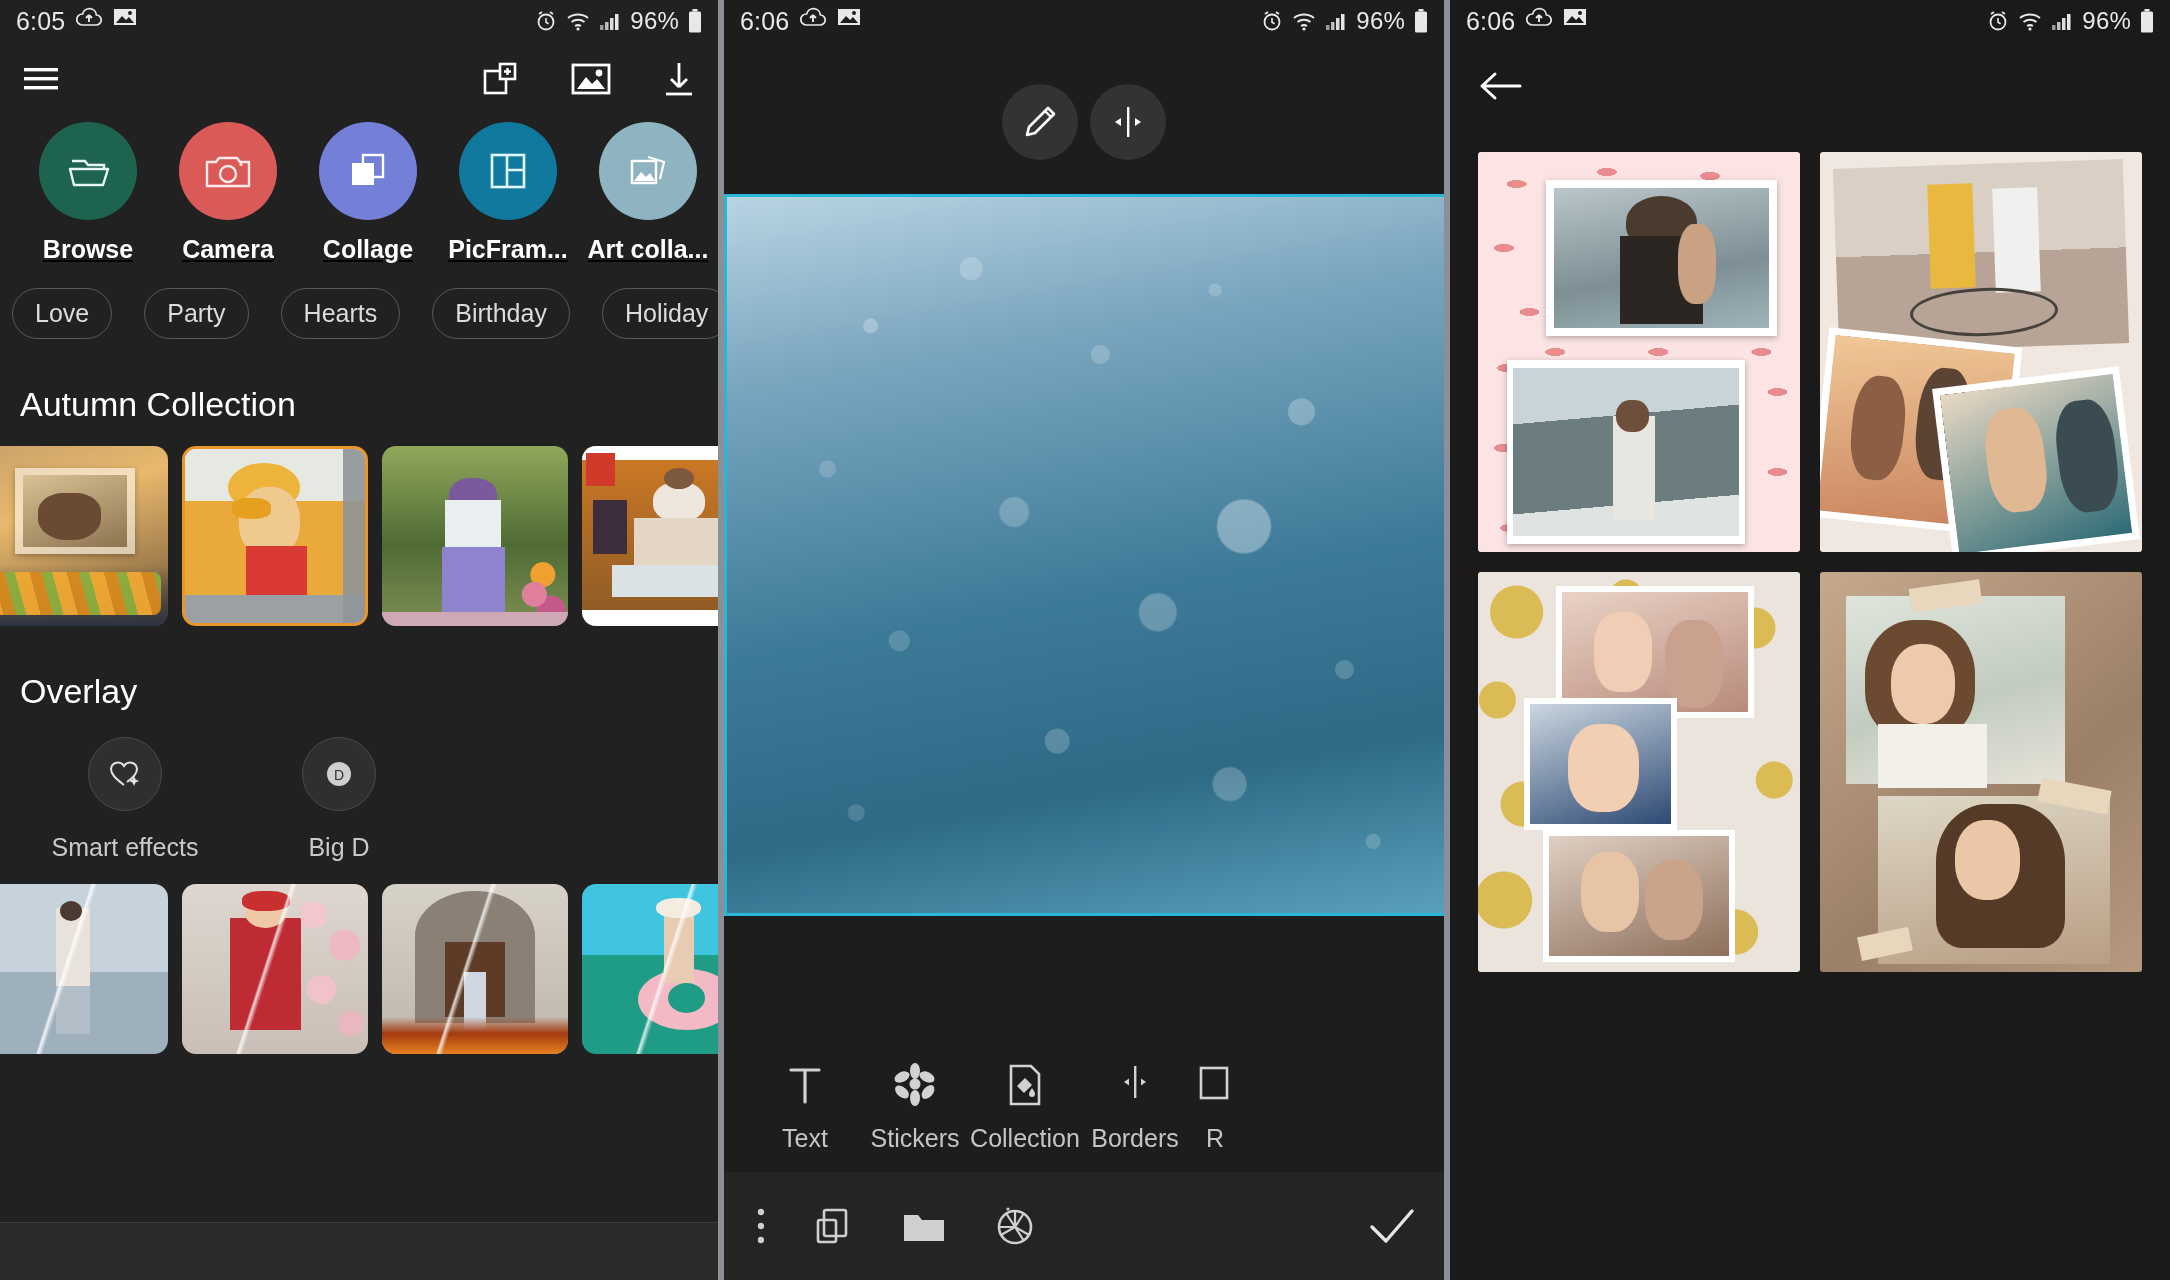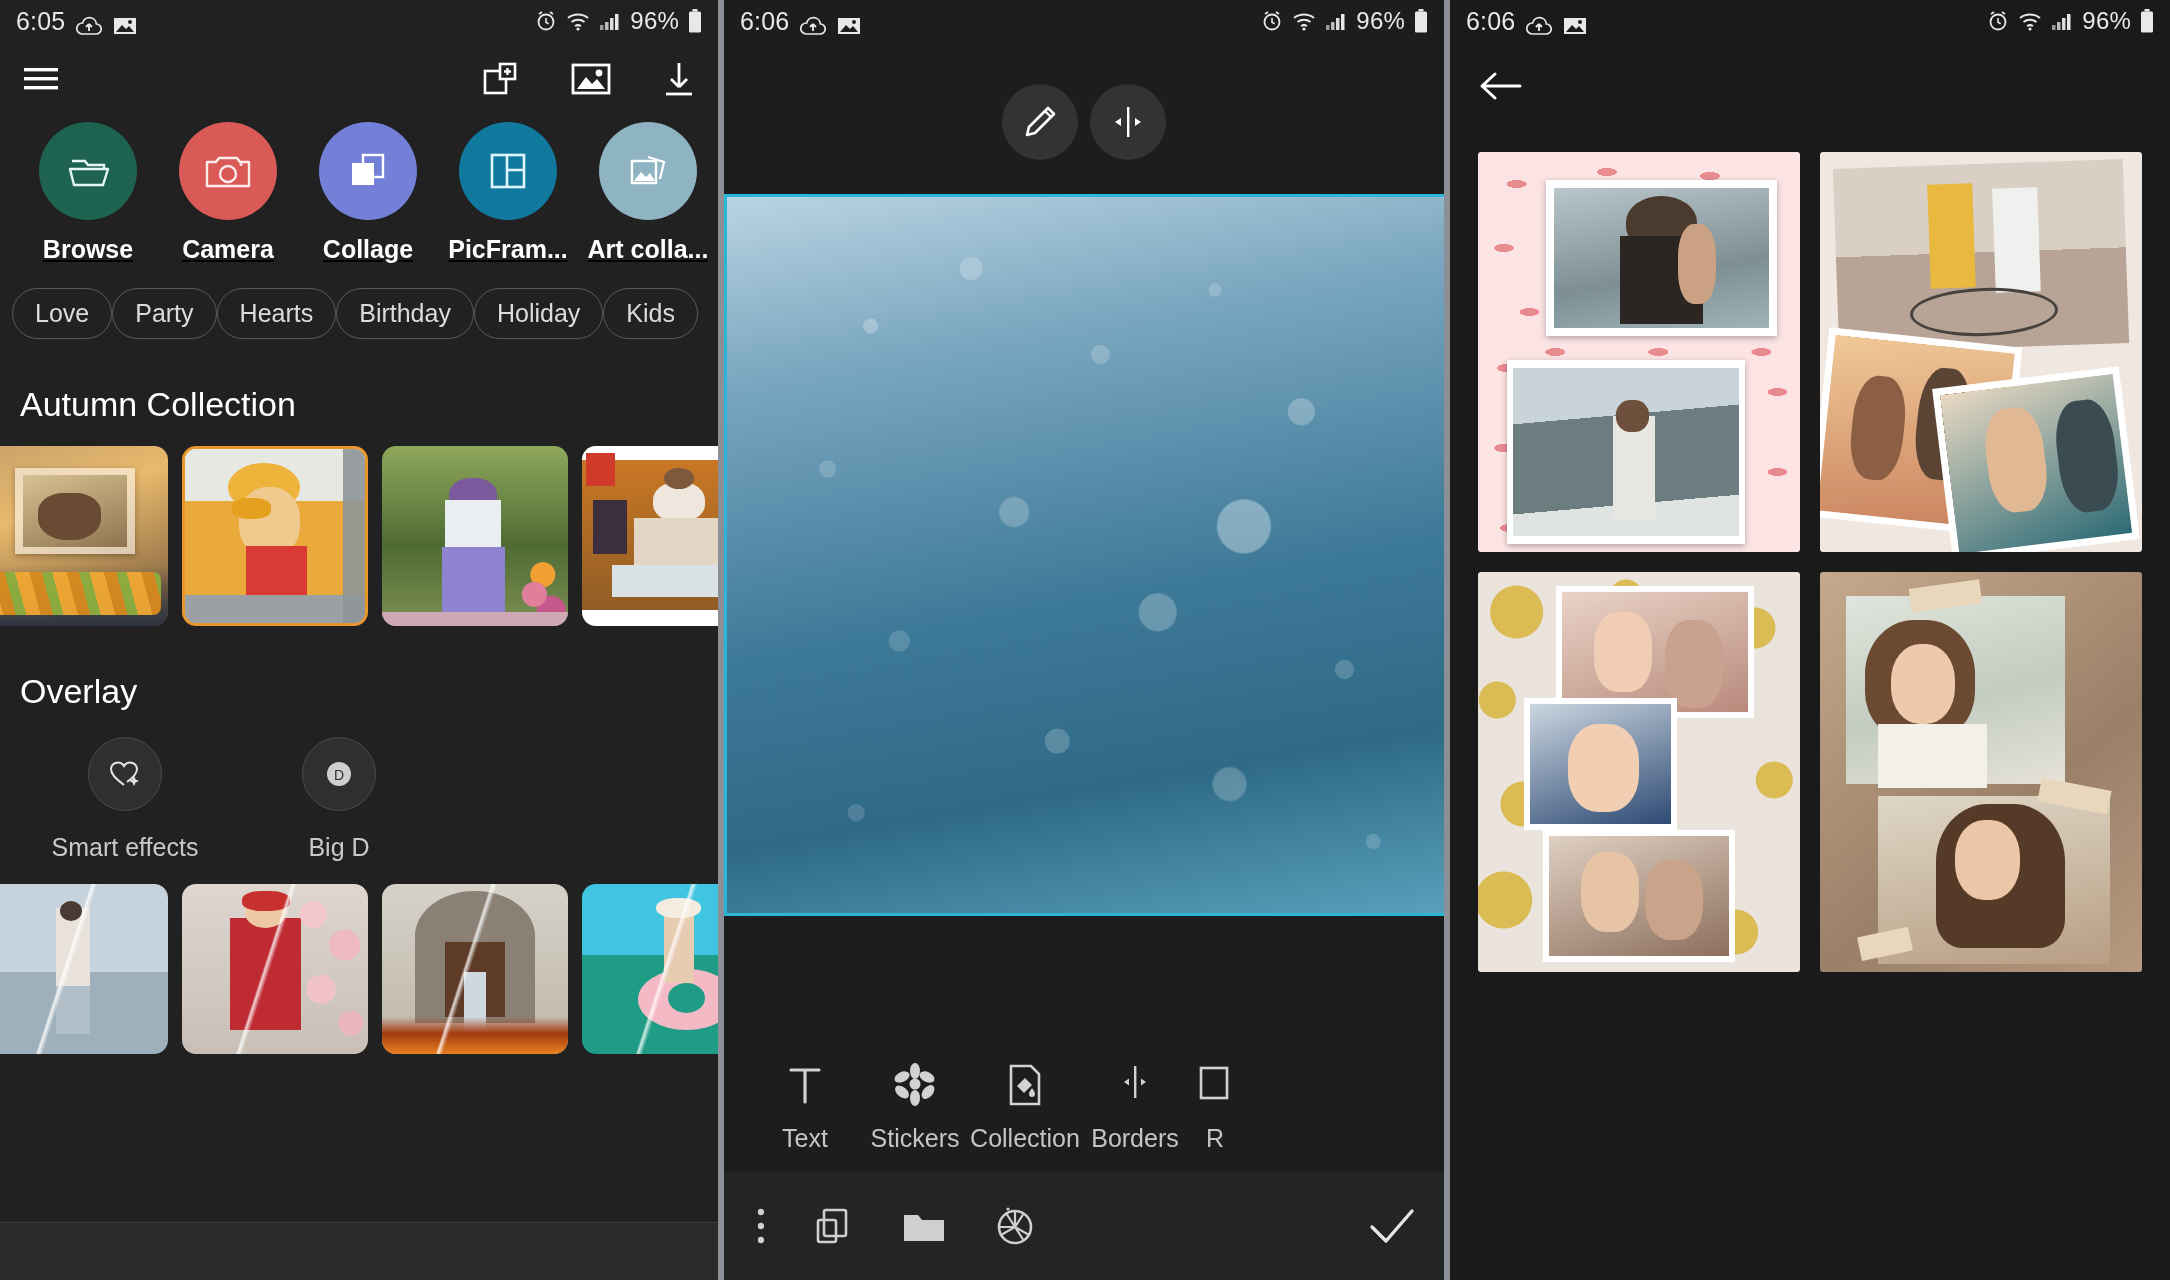--- a/index.html
+++ b/index.html
@@ -15,42 +15,42 @@
   #panel2 { width: 724px; background: #1d1d1d; }
   #panel3 { width: 724px; background: #1a1a1a; }
   .divider { width: 6px; height: 1280px; background: #8b8f96; flex: 0 0 6px; }
 
   
   .statusbar {
     height: 42px; display: flex; align-items: center;
     padding: 0 16px; color: #e8e8e8; font-size: 25px;
     letter-spacing: .2px;
   }
-  .sb-left { display: flex; align-items: flex-end; gap: 11px; }
+  .sb-left { display: flex; align-items: flex-start; gap: 11px; }
   .sb-right { margin-left: auto; display: flex; align-items: center; gap: 9px; }
   .sb-pct { font-size: 24px; }
   .ico { display: inline-block; line-height: 0; }
 
   
   .p1-toolbar { height: 74px; display: flex; align-items: center; padding: 0 22px; }
   .p1-toolbar .spacer { flex: 1; }
   .p1-toolbar .tb-ico { margin-left: 50px; cursor: pointer; }
 
   .quick-row { display: flex; padding: 6px 0 0 18px; gap: 0; }
   .quick-item { width: 141px; display: flex; flex-direction: column; align-items: center; text-decoration: underline; }
   .quick-circle {
     width: 98px; height: 98px; border-radius: 50%;
     display: flex; align-items: center; justify-content: center;
   }
   .quick-label {
     margin-top: 15px; color: #fff; font-size: 25px; font-weight: bold;
     white-space: nowrap; max-width: 141px; overflow: hidden;
   }
 
-  .chips { display: flex; gap: 0; padding: 24px 0 0 12px; }
+  .chips { display: flex; gap: 32px; padding: 24px 0 0 12px; }
   .chip {
     border: 1px solid #5a5a5a; border-radius: 28px;
     color: #dcdcdc; font-size: 25px; padding: 10px 22px; white-space: nowrap;
   }
 
   .sec-title { color: #fff; font-size: 34px; padding: 46px 0 0 20px; }
 
   .thumbrow { display: flex; gap: 14px; padding: 22px 0 0 0; margin-left: -18px; }
   .thumb { width: 186px; height: 180px; border-radius: 14px; overflow: hidden; flex: 0 0 186px; position: relative; }
 

